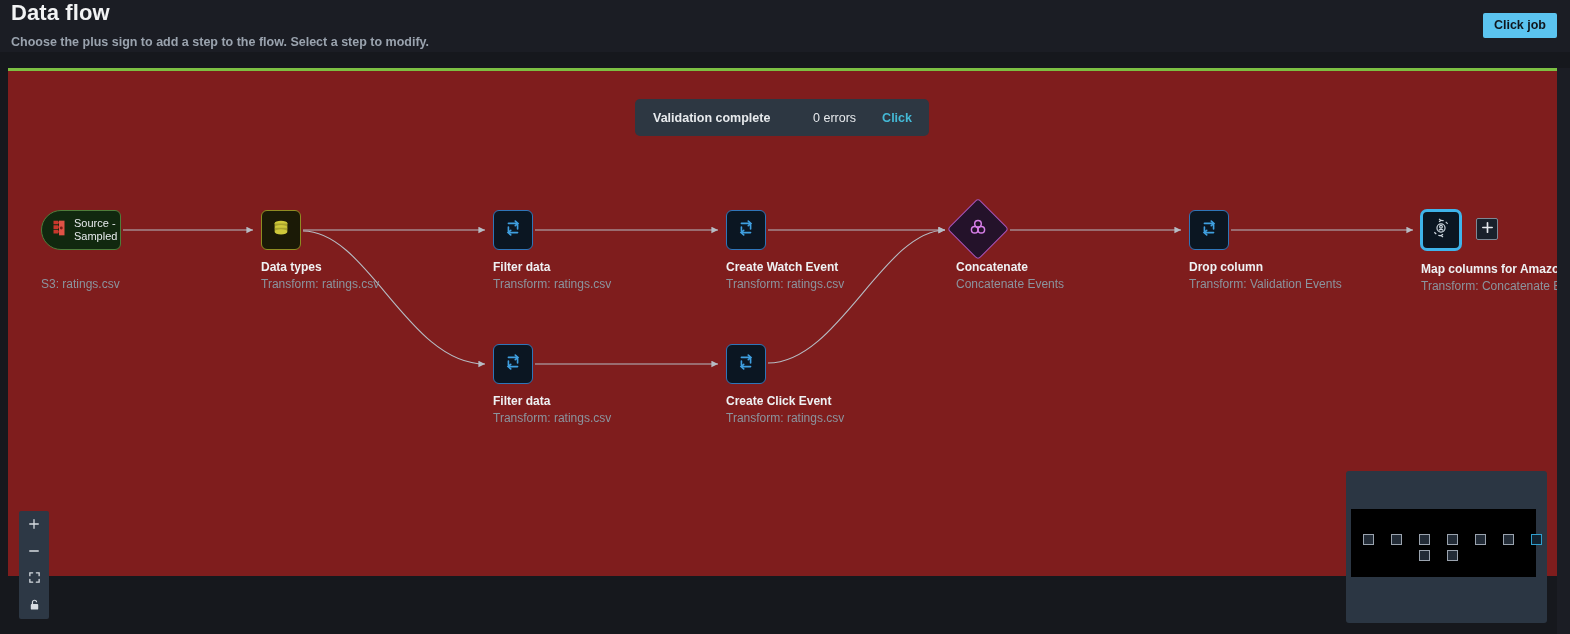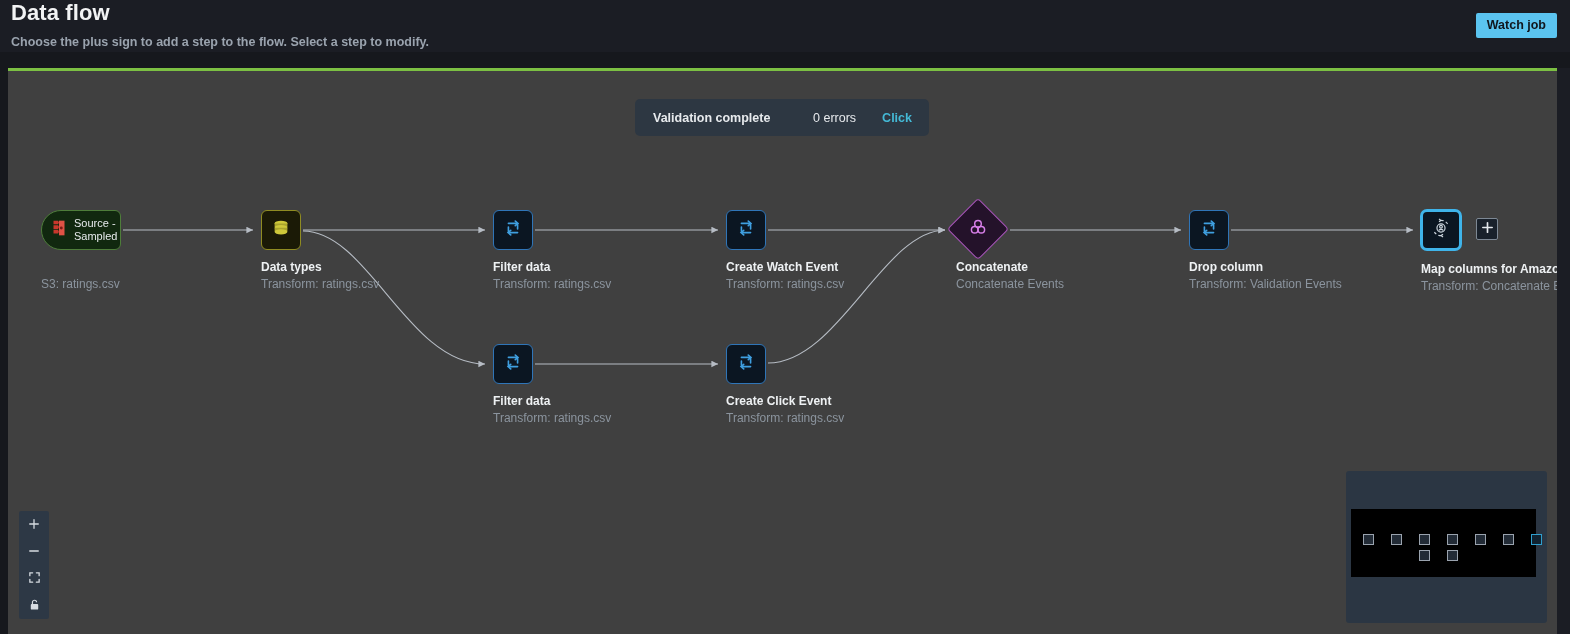--- a/index.html
+++ b/index.html
@@ -31,22 +31,22 @@
     background: #5bc4f0; color: #10161d;
     border: none; border-radius: 2px;
     font-family: "Liberation Sans", sans-serif;
     font-size: 12.5px; font-weight: 700;
     cursor: pointer; line-height: 25px;
   }
 
   
   #canvas-wrap {
     position: absolute; left: 8px; top: 68px;
-    width: 1549px; height: 566px;
-    background: #404040;
+    width: 1549px; height: 508px;
+    background: #7f1d1d;
   }
   #progress-bar {
     position: absolute; left: 0; top: 0;
     width: 100%; height: 3px;
     background: #7cc043;
   }
   #flow-canvas {
     position: absolute; left: 0; top: 3px;
     width: 1549px; height: 563px;
     overflow: hidden;
@@ -184,21 +184,21 @@
     border: 1.5px solid #9aa3ae; background: #222b36;
   }
   .mm-node.sel { border-color: #2f9fce; background: #102230; }
 </style>
 </head>
 <body>
 
 <div id="header">
   <div id="page-title">Data flow</div>
   <div id="page-subtitle">Choose the plus sign to add a step to the flow. Select a step to modify.</div>
-  <button id="create-job-button">Watch job</button>
+  <button id="create-job-button">Click job</button>
 </div>
 
 <div id="canvas-wrap">
   <div id="progress-bar"></div>
 
   <div id="flow-canvas">
 
     <svg id="edges" viewBox="0 0 1549 563">
       <defs>
         <marker id="arrow" markerWidth="7" markerHeight="7" refX="6" refY="3" orient="auto">

